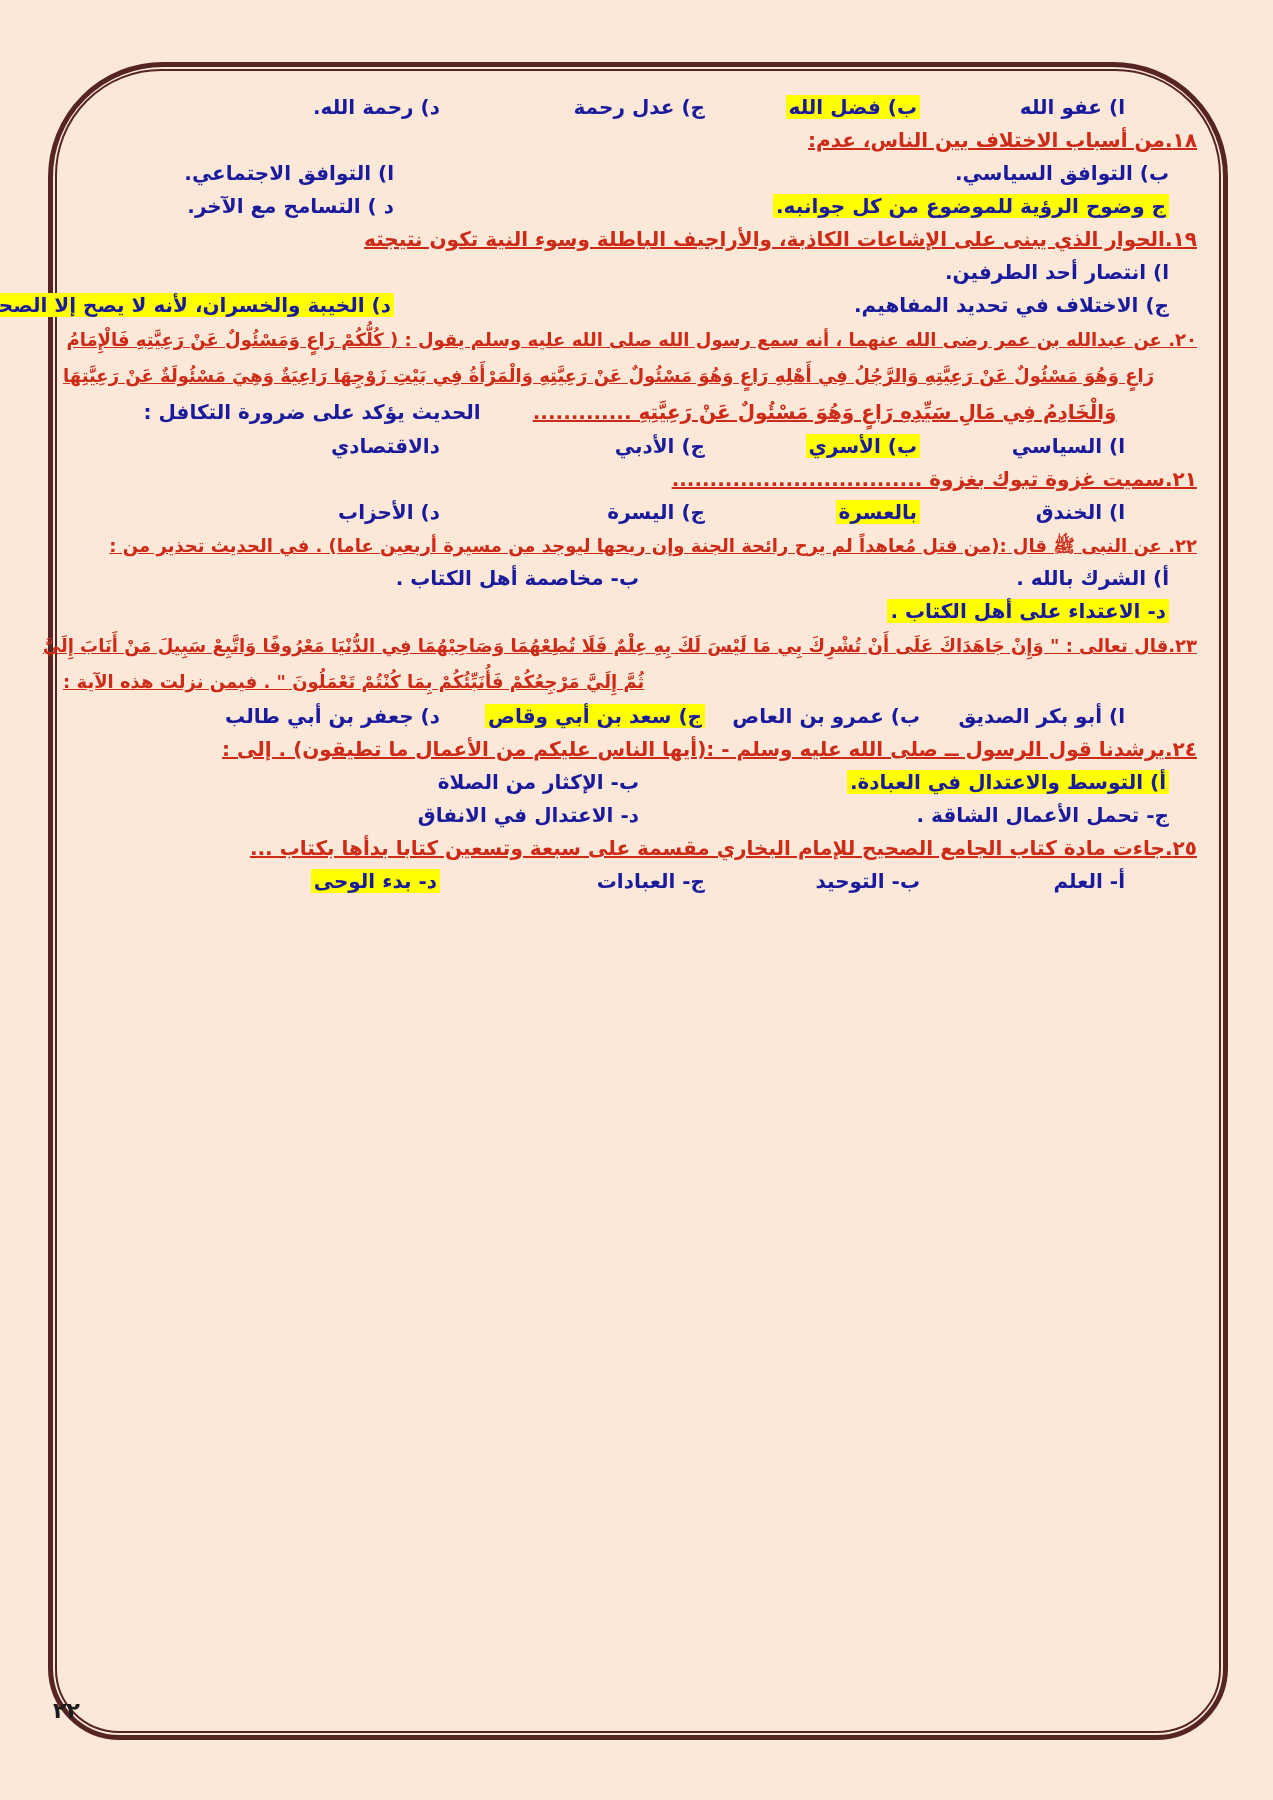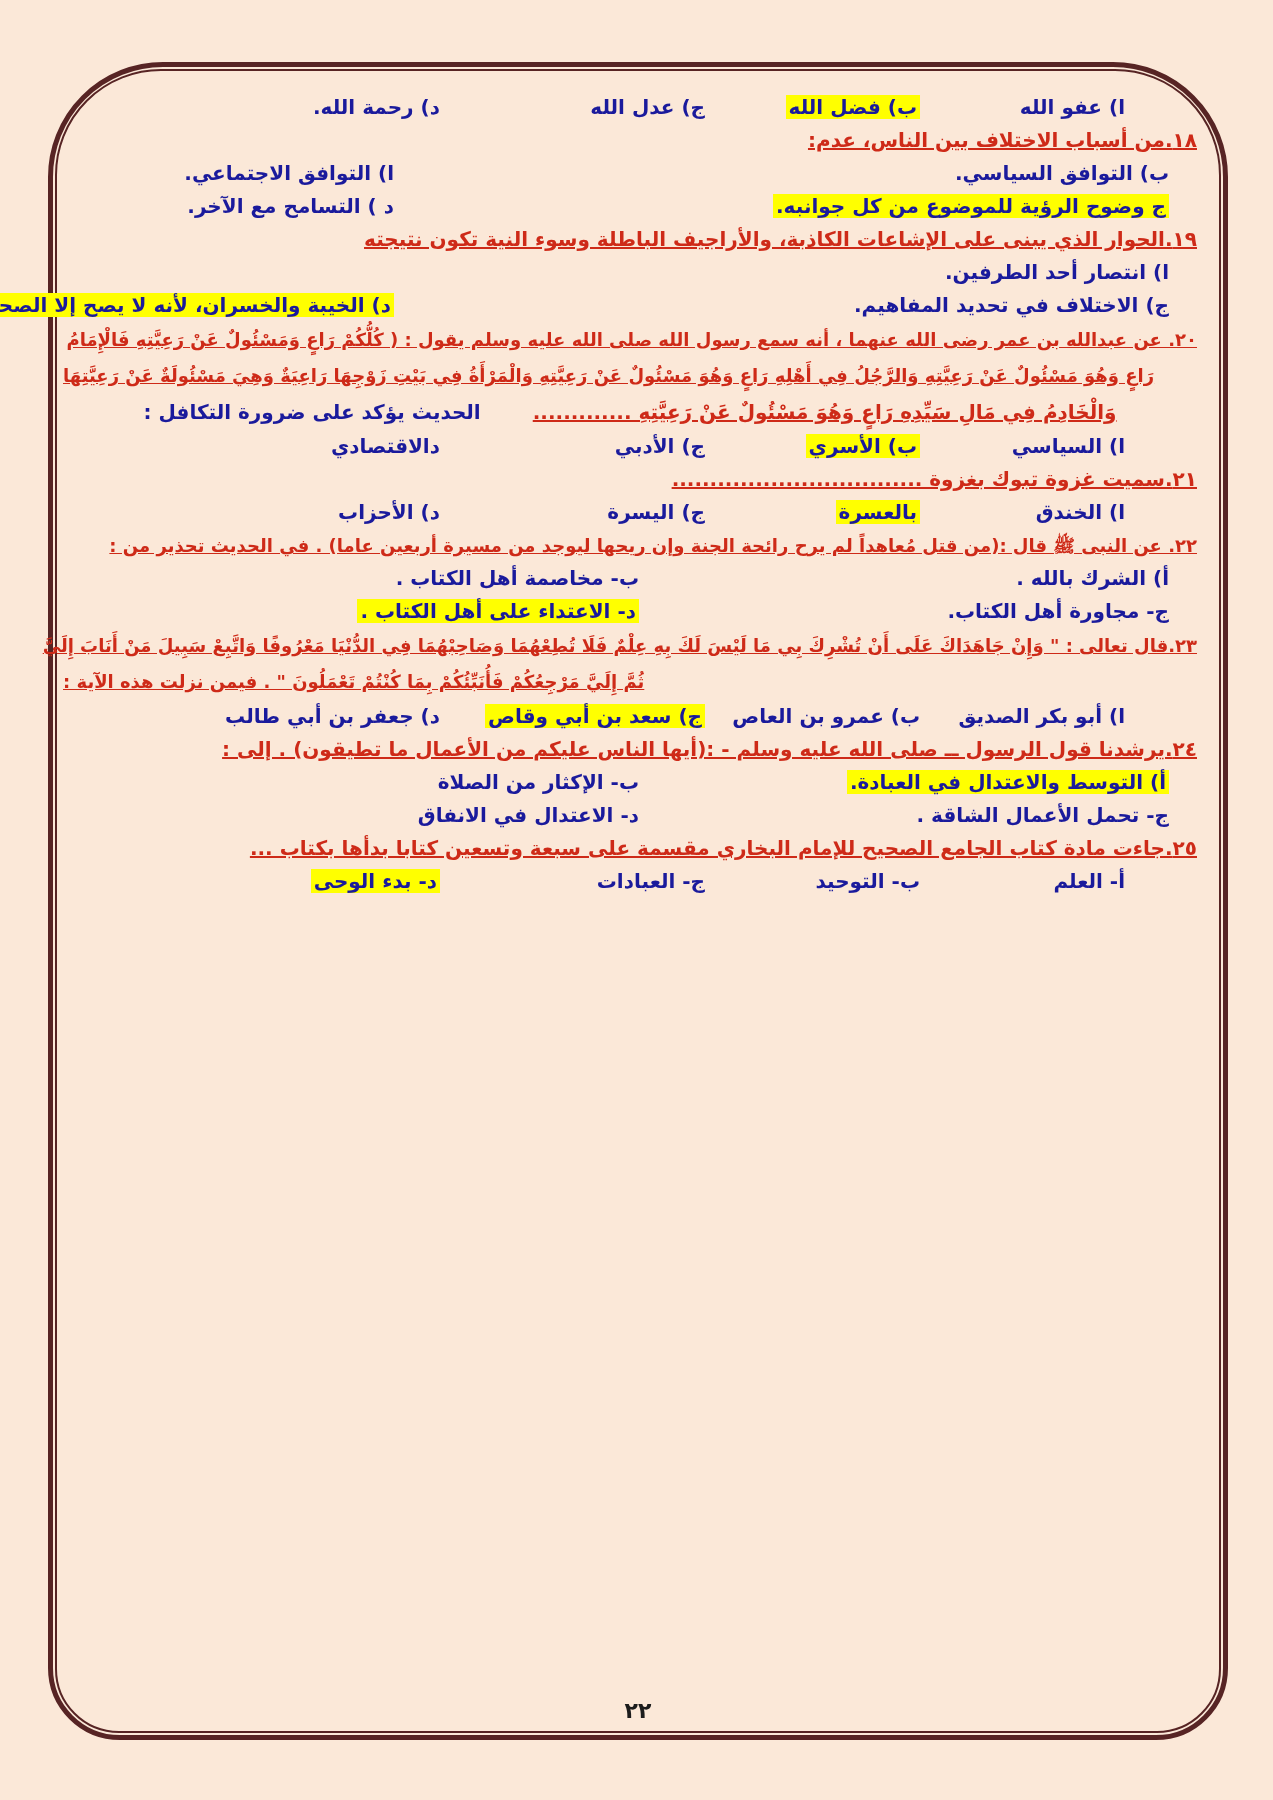--- a/index.html
+++ b/index.html
@@ -38,35 +38,35 @@
   .q{color:var(--red);text-decoration:underline;}
   .opt{color:var(--blue);}
   .tc{text-align:left;}
   .flexcenter{display:flex;justify-content:center;gap:52px;}
   .hl{background:var(--hl);padding:0 3px;}
   .opts4{display:grid;grid-template-columns:205px 215px 265px 1fr;padding-right:72px;}
   .opts2a{display:grid;grid-template-columns:775px 1fr;padding-right:28px;}
   .opts2b{display:grid;grid-template-columns:530px 1fr;padding-right:28px;}
   .page-number{
     position:absolute;bottom:12px;left:0;right:0;
-    text-align:center;color:#1c1c1c;font-size:22px;letter-spacing:6px;
+    text-align:left;color:#1c1c1c;font-size:22px;letter-spacing:6px;
   }
 </style>
 </head>
 <body>
 
 <div class="frame">
   <div class="frame-inner-line"></div>
 
   <div class="content">
 
     <div class="row opts4">
       <span class="opt">ا) عفو الله</span>
       <span><span class="opt hl">ب) فضل الله</span></span>
-      <span class="opt">ج) عدل الله</span>
+      <span class="opt">ج) عدل رحمة</span>
       <span class="opt">د) رحمة الله.</span>
     </div>
 
     <div class="row q">١٨.من أسباب الاختلاف بين الناس، عدم:</div>
     <div class="row opts2a">
       <span class="opt">ب) التوافق السياسي.</span>
       <span class="opt">ا) التوافق الاجتماعي.</span>
     </div>
     <div class="row opts2a">
       <span><span class="opt hl">ج وضوح الرؤية للموضوع من كل جوانبه.</span></span>
@@ -102,21 +102,20 @@
       <span class="opt">ج) اليسرة</span>
       <span class="opt">د) الأحزاب</span>
     </div>
 
     <div class="row q small">٢٢. عن النبى ﷺ قال :(من قتل مُعاهداً لم يرح  رائحة الجنة وإن ريحها  ليوجد من مسيرة أربعين عاما) . في الحديث تحذير من :</div>
     <div class="row opts2b">
       <span class="opt">أ) الشرك بالله .</span>
       <span class="opt">ب- مخاصمة أهل الكتاب .</span>
     </div>
     <div class="row opts2b">
-      <span class="opt">ج- مجاورة أهل الكتاب.</span>
       <span><span class="opt hl">د- الاعتداء على  أهل الكتاب .</span></span>
     </div>
 
     <div class="row q quote small">٢٣.قال تعالى : " وَإِنْ جَاهَدَاكَ عَلَى أَنْ تُشْرِكَ بِي مَا لَيْسَ لَكَ بِهِ عِلْمٌ فَلَا تُطِعْهُمَا وَصَاحِبْهُمَا فِي الدُّنْيَا مَعْرُوفًا وَاتَّبِعْ سَبِيلَ مَنْ أَنَابَ إِلَيَّ</div>
     <div class="row q quote small tc">ثُمَّ إِلَيَّ مَرْجِعُكُمْ فَأُنَبِّئُكُمْ بِمَا كُنْتُمْ تَعْمَلُونَ " . فيمن نزلت هذه الآية :</div>
     <div class="row opts4">
       <span class="opt">ا) أبو بكر الصديق</span>
       <span class="opt">ب) عمرو بن العاص</span>
       <span><span class="opt hl">ج) سعد بن أبي وقاص</span></span>
       <span class="opt">د) جعفر بن أبي طالب</span>

